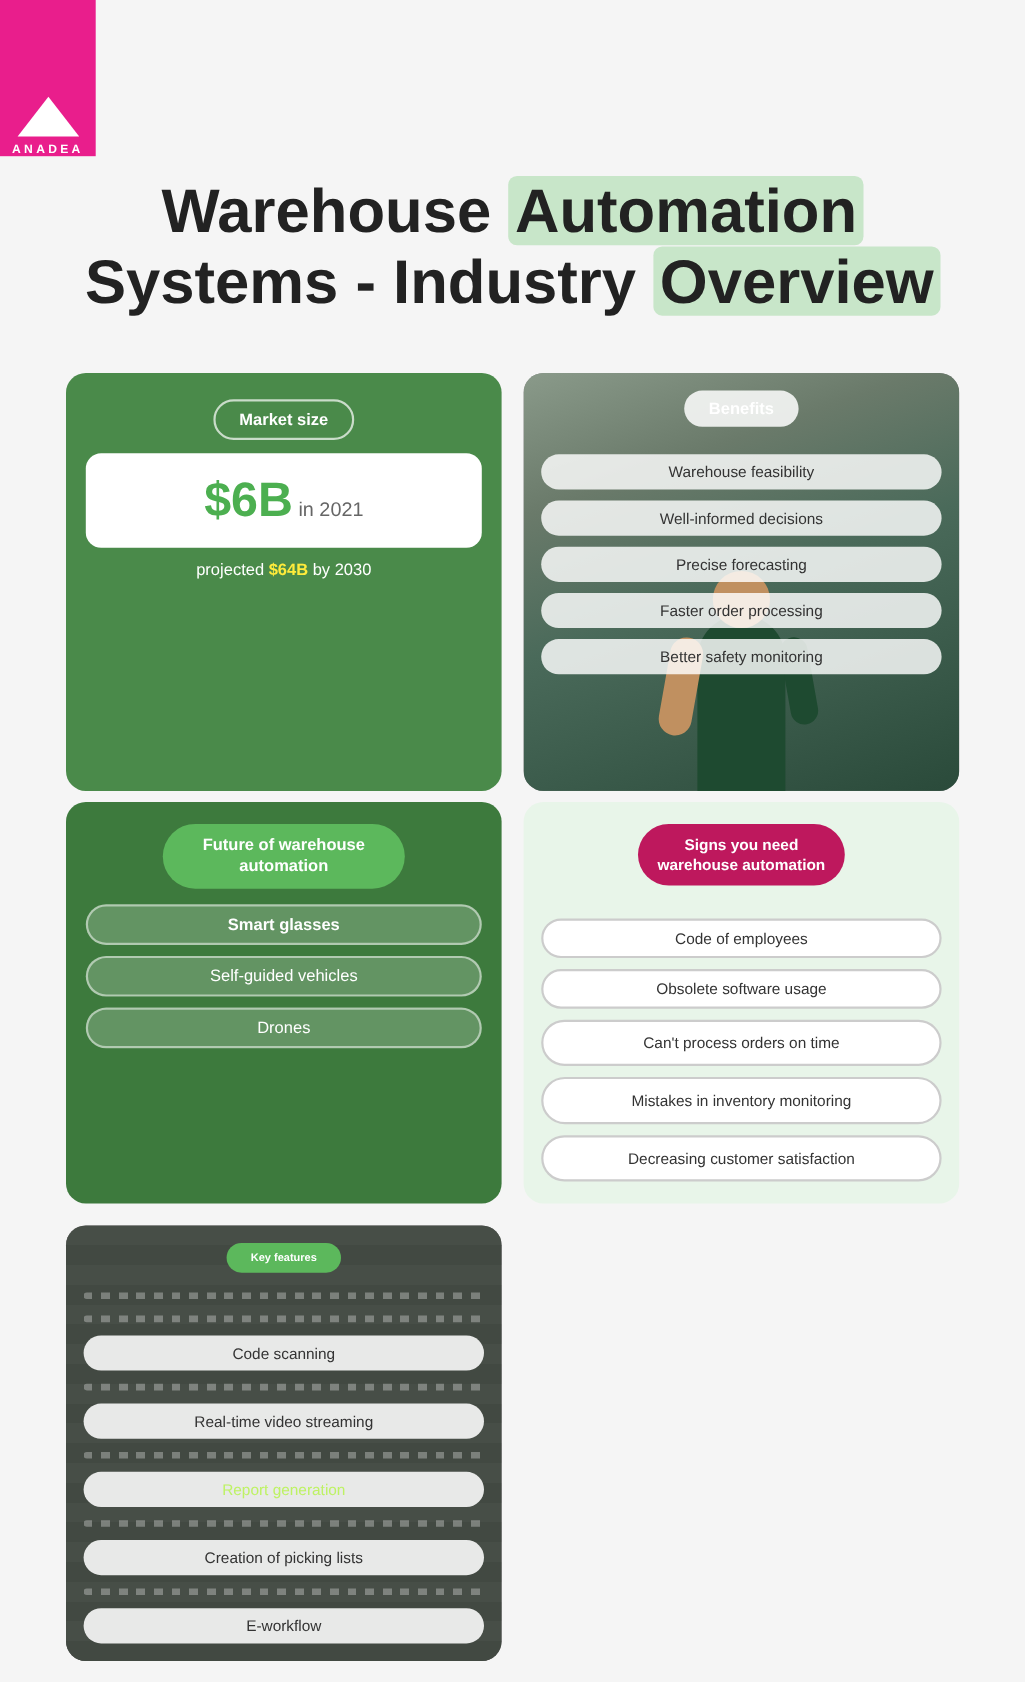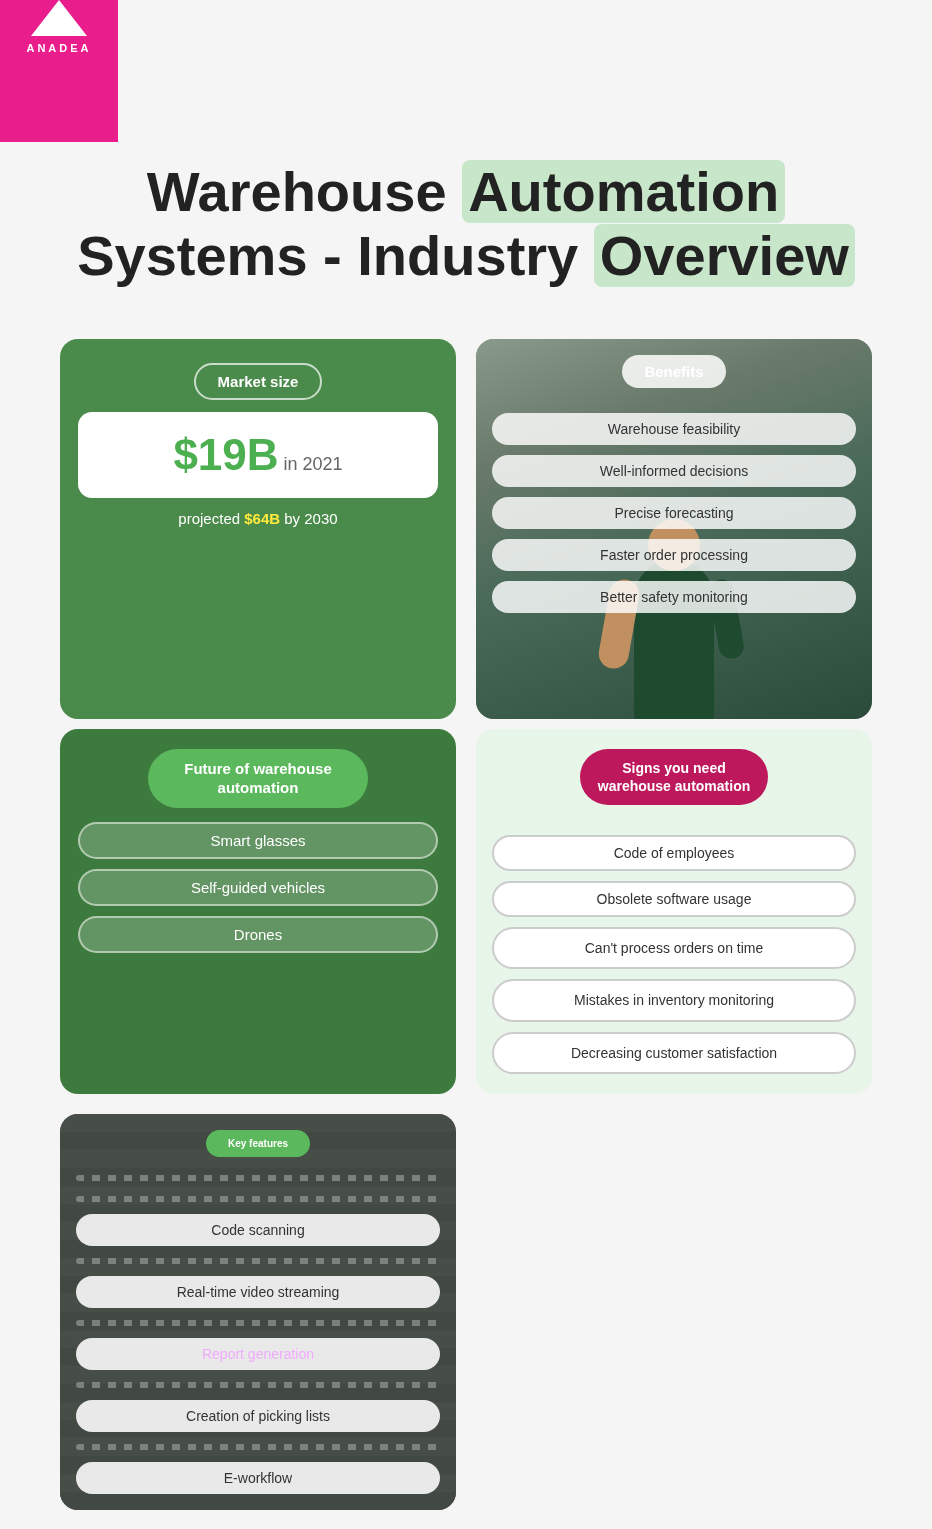--- a/index.html
+++ b/index.html
@@ -8,26 +8,26 @@
       min-height: 1529px;
       background: #f5f5f5;
       font-family: 'Segoe UI', Arial, sans-serif;
       position: relative;
     }
 
     
     .logo-area {
       position: absolute;
       top: 0; left: 0;
-      width: 118px; height: 142px;
+      width: 87px; height: 142px;
       background: #e91e8c;
       display: flex;
       flex-direction: column;
       align-items: center;
-      justify-content: flex-start;
+      justify-content: flex-end;
       gap: 6px;
     }
     .logo-triangle {
       width: 0; height: 0;
       border-left: 28px solid transparent;
       border-right: 28px solid transparent;
       border-bottom: 36px solid white;
     }
     .logo-text {
       color: white;
@@ -227,21 +227,21 @@
     </div>
   </div>
 
   <div class="two-col">
 
     <div class="market-size-card">
       <div class="market-pill-header">
         <span class="pill pill-outline-white">Market size</span>
       </div>
       <div class="market-value-box">
-        <span class="market-big-value">$19B</span><span class="market-year"> in 2021</span>
+        <span class="market-big-value">$6B</span><span class="market-year"> in 2021</span>
       </div>
       <div class="market-projected">
         <span>projected </span><strong>$64B</strong><span> by 2030</span>
       </div>
     </div>
 
     <div class="benefits-card">
 
       <div style="position:absolute;top:0;left:0;right:0;bottom:0;background:linear-gradient(160deg,#8a9a8a 0%,#6a7a6a 25%,#4a6a5a 50%,#2a4a3a 100%);">
 
@@ -268,21 +268,21 @@
     </div>
   </div>
 
   <div class="two-col">
 
     <div class="future-card">
       <div style="display:flex;justify-content:center;margin-bottom:14px;">
         <span class="pill" style="background:#5cb85c;color:white;border:none;font-weight:700;font-size:15px;text-align:center;max-width:220px;line-height:1.3;padding:10px 20px;">Future of warehouse automation</span>
       </div>
       <div class="pill-container">
-        <span class="pill pill-full" style="background:rgba(255,255,255,0.2);color:white;border:2px solid rgba(255,255,255,0.5);font-weight:400;font-size:15px;">Smart glasses</span>
+        <span class="pill pill-full" style="background:rgba(255,255,255,0.2);color:white;border:2px solid rgba(255,255,255,0.5);font-weight:700;font-size:15px;">Smart glasses</span>
         <span class="pill pill-full" style="background:rgba(255,255,255,0.2);color:white;border:2px solid rgba(255,255,255,0.5);font-weight:500;font-size:15px;">Self-guided vehicles</span>
         <span class="pill pill-full" style="background:rgba(255,255,255,0.2);color:white;border:2px solid rgba(255,255,255,0.5);font-weight:500;font-size:15px;">Drones</span>
       </div>
     </div>
 
     <div class="signs-card">
       <div style="display:flex;justify-content:center;margin-bottom:8px;">
         <span class="pill" style="background:#be185d;color:white;border:none;font-weight:700;font-size:14px;text-align:center;line-height:1.3;padding:10px 18px;max-width:200px;">
           <span>Signs you need</span><br>
           <span>warehouse automation</span>
@@ -309,21 +309,21 @@
           <div style="display:flex;justify-content:center;margin-bottom:6px;">
             <span class="pill" style="background:#5cb85c;color:white;border:none;font-weight:700;font-size:10px;">Key features</span>
           </div>
 
           <div class="shelf-strip"></div>
           <div class="shelf-strip"></div>
           <span class="pill pill-full" style="background:rgba(255,255,255,0.88);color:#333;border:none;font-weight:500;font-size:14px;">Code scanning</span>
           <div class="shelf-strip"></div>
           <span class="pill pill-full" style="background:rgba(255,255,255,0.88);color:#333;border:none;font-weight:500;font-size:14px;">Real-time video streaming</span>
           <div class="shelf-strip"></div>
-          <span class="pill pill-full" style="background:rgba(255,255,255,0.88);color:#f0abfc;border:none;font-weight:500;font-size:14px;">Report generation</span>
+          <span class="pill pill-full" style="background:rgba(255,255,255,0.88);color:#bef264;border:none;font-weight:500;font-size:14px;">Report generation</span>
           <div class="shelf-strip"></div>
           <span class="pill pill-full" style="background:rgba(255,255,255,0.88);color:#333;border:none;font-weight:500;font-size:14px;">Creation of picking lists</span>
           <div class="shelf-strip"></div>
           <span class="pill pill-full" style="background:rgba(255,255,255,0.88);color:#333;border:none;font-weight:500;font-size:14px;">E-workflow</span>
 
         </div>
       </div>
 
       <div></div>
     </div>

